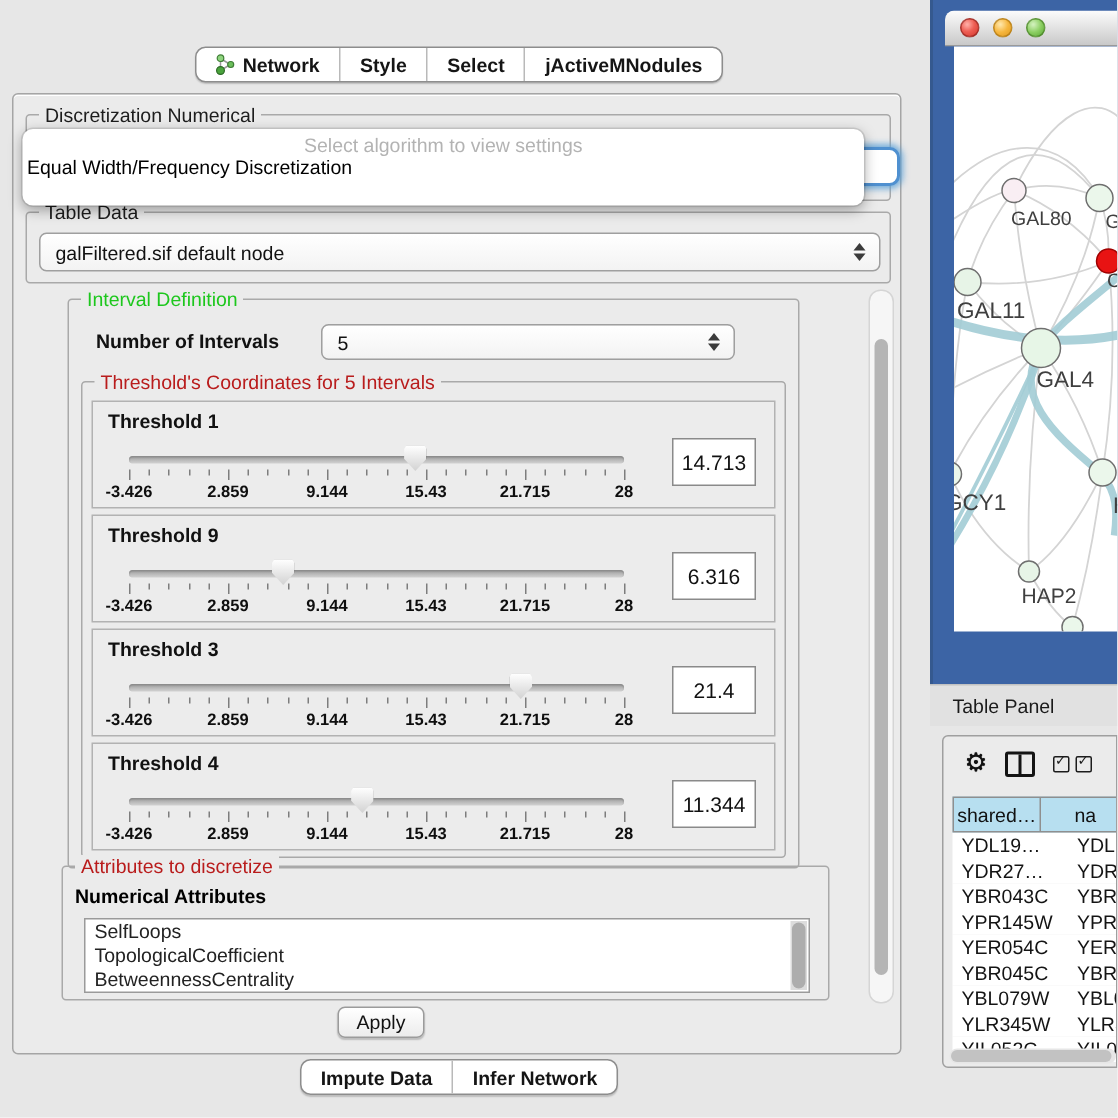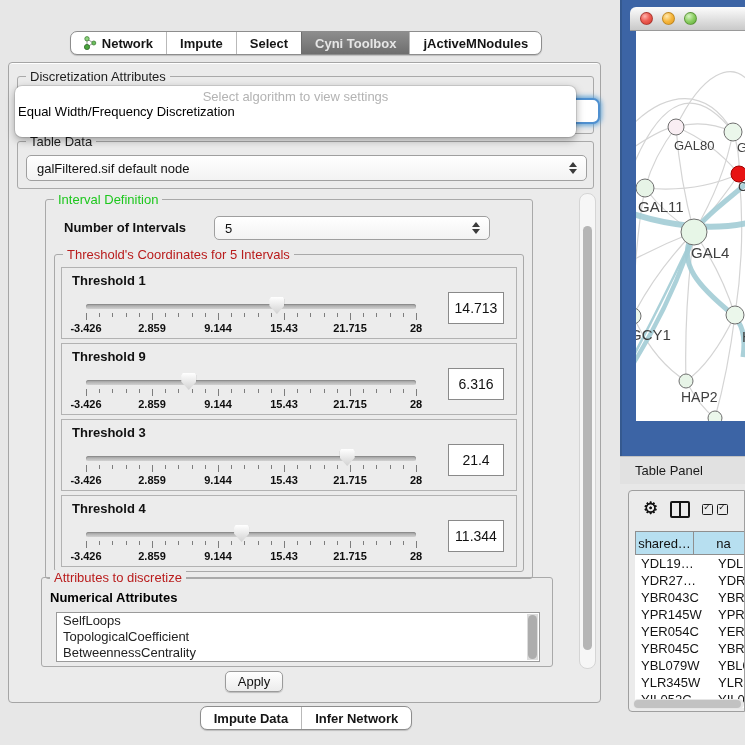--- a/index.html
+++ b/index.html
@@ -123,38 +123,35 @@
           <line x1="3" y1="3" x2="9.5" y2="7" stroke="#9a9a9a" stroke-width="1"></line>
           <line x1="3" y1="11" x2="9.5" y2="7" stroke="#9a9a9a" stroke-width="1"></line>
           <line x1="3" y1="3" x2="3" y2="11" stroke="#9a9a9a" stroke-width="1"></line>
           <circle cx="3" cy="2.8" r="2.2" fill="#8ed47e" stroke="#3e7d35" stroke-width="0.8"></circle>
           <circle cx="3" cy="11" r="2.6" fill="#4aa33c" stroke="#2f6b28" stroke-width="0.8"></circle>
           <circle cx="9.8" cy="7" r="2" fill="#6cbf5c" stroke="#3e7d35" stroke-width="0.8"></circle>
         </svg>
         <span>Network</span>
       </span>
       <span class="s">
-          <span>Impute</span>
+          <span>Style</span>
         </span>
       <span class="s">
           <span>Select</span>
         </span>
-      <span class="s sel">
-          <span>Cyni Toolbox</span>
-        </span>
       <span class="s">
           <span>jActiveMNodules</span>
         </span>
     </div>
   </div>
 
   <div class="outer-panel">
 
     <div class="group algo-group">
-      <span class="group-title gt-dark">Discretization Attributes</span>
+      <span class="group-title gt-dark">Discretization Numerical</span>
     </div>
     <div class="combo-fragment"></div>
 
     <div class="popup">
       <div class="popup-prompt">Select algorithm to view settings</div>
       <div class="popup-item">Equal Width/Frequency Discretization</div>
     </div>
 
     <div class="group td-group">
       <span class="group-title gt-dark">Table Data</span>

